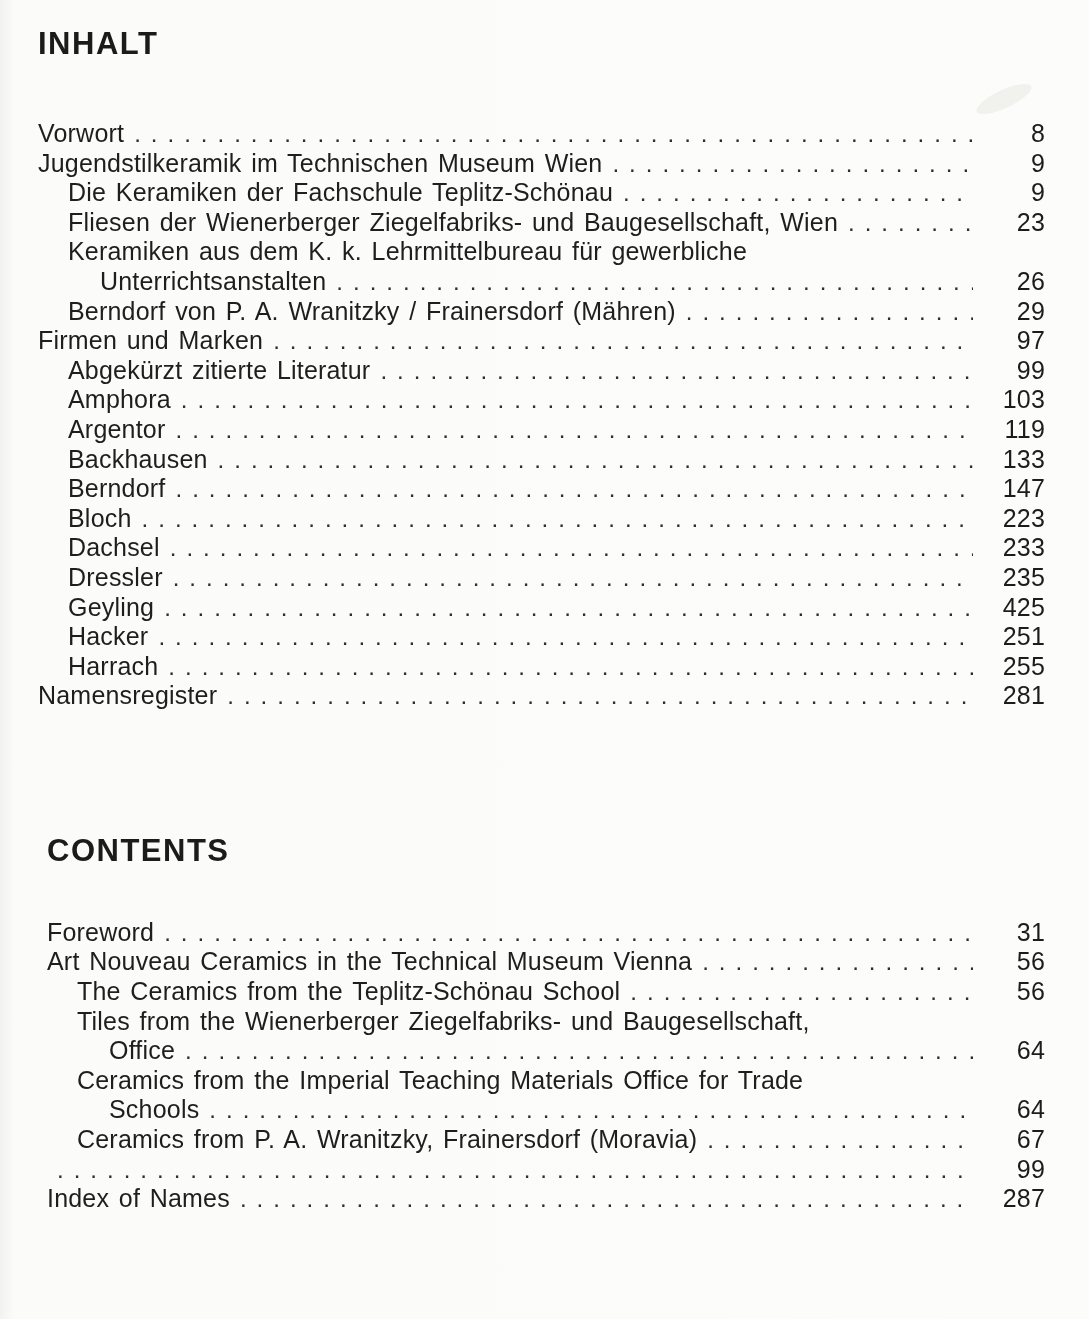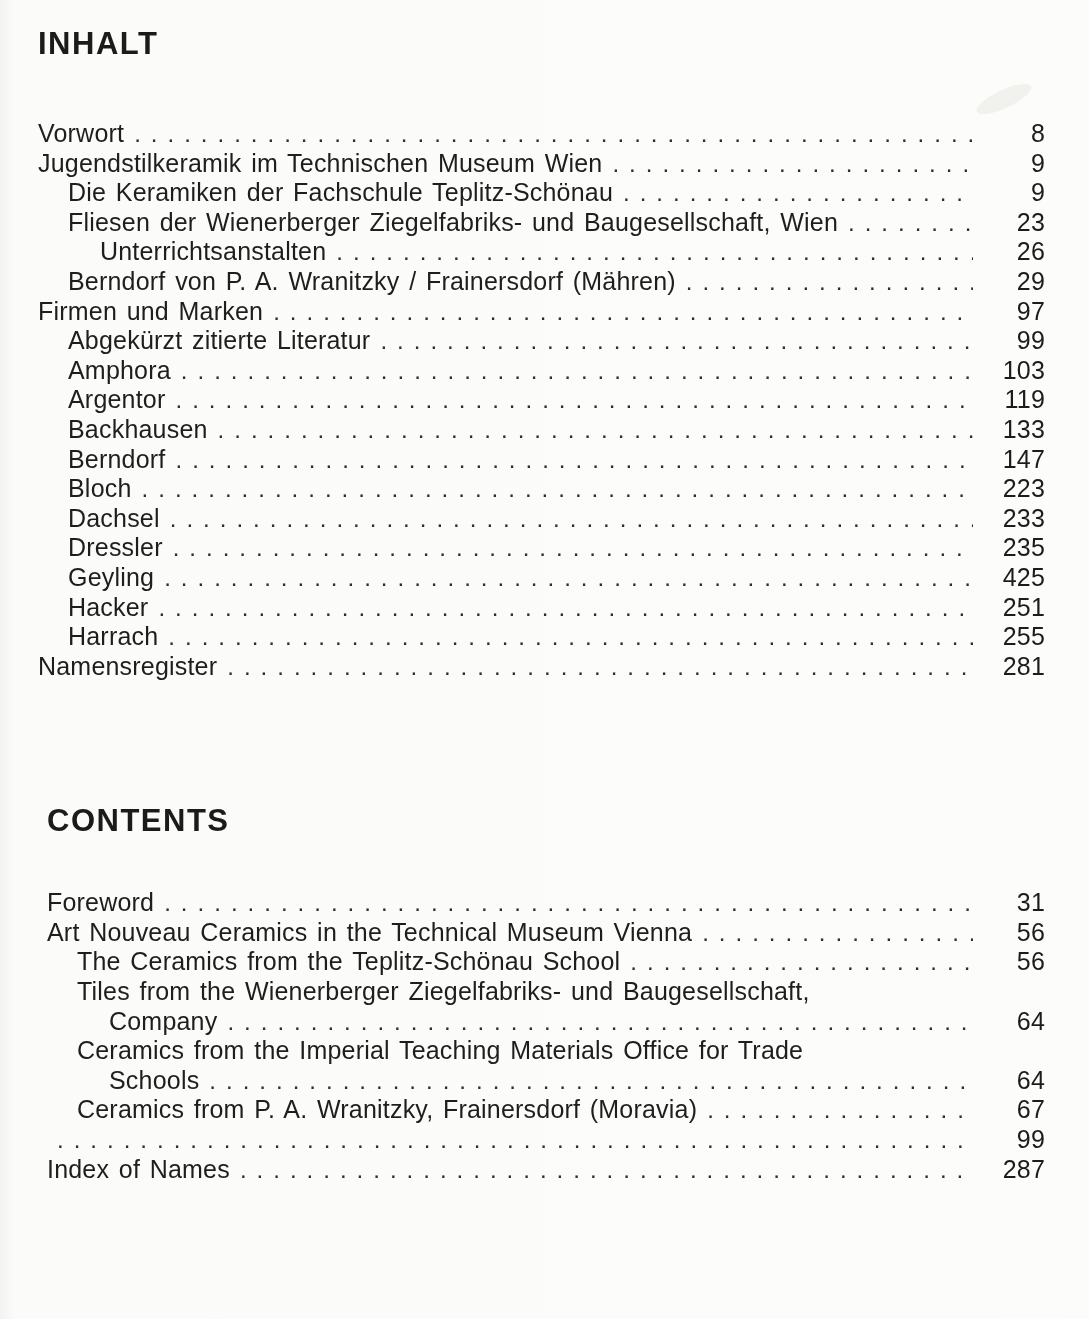--- a/index.html
+++ b/index.html
@@ -103,20 +103,23 @@
           <span class="entry-text indent-1">Die Keramiken der Fachschule Teplitz-Schönau</span>
           <span class="leader"></span>
           <span class="pagenum">9</span>
         </div>
         <div class="toc-row">
           <span class="entry-text indent-1">Fliesen der Wienerberger Ziegelfabriks- und Baugesellschaft, Wien</span>
           <span class="leader"></span>
           <span class="pagenum">23</span>
         </div>
         <div class="toc-row">
+          <span class="entry-text indent-1">Keramiken aus dem K. k. Lehrmittelbureau für gewerbliche</span>
+        </div>
+        <div class="toc-row">
           <span class="entry-text indent-2">Unterrichtsanstalten</span>
           <span class="leader"></span>
           <span class="pagenum">26</span>
         </div>
         <div class="toc-row">
           <span class="entry-text indent-1">Berndorf von P. A. Wranitzky / Frainersdorf (Mähren)</span>
           <span class="leader"></span>
           <span class="pagenum">29</span>
         </div>
         <div class="toc-row">
@@ -202,21 +205,21 @@
         </div>
         <div class="toc-row">
           <span class="entry-text indent-1">The Ceramics from the Teplitz-Schönau School</span>
           <span class="leader"></span>
           <span class="pagenum">56</span>
         </div>
         <div class="toc-row">
           <span class="entry-text indent-1">Tiles from the Wienerberger Ziegelfabriks- und Baugesellschaft,</span>
         </div>
         <div class="toc-row">
-          <span class="entry-text indent-2">Company</span>
+          <span class="entry-text indent-2">Office</span>
           <span class="leader"></span>
           <span class="pagenum">64</span>
         </div>
         <div class="toc-row">
           <span class="entry-text indent-1">Ceramics from the Imperial Teaching Materials Office for Trade</span>
         </div>
         <div class="toc-row">
           <span class="entry-text indent-2">Schools</span>
           <span class="leader"></span>
           <span class="pagenum">64</span>

